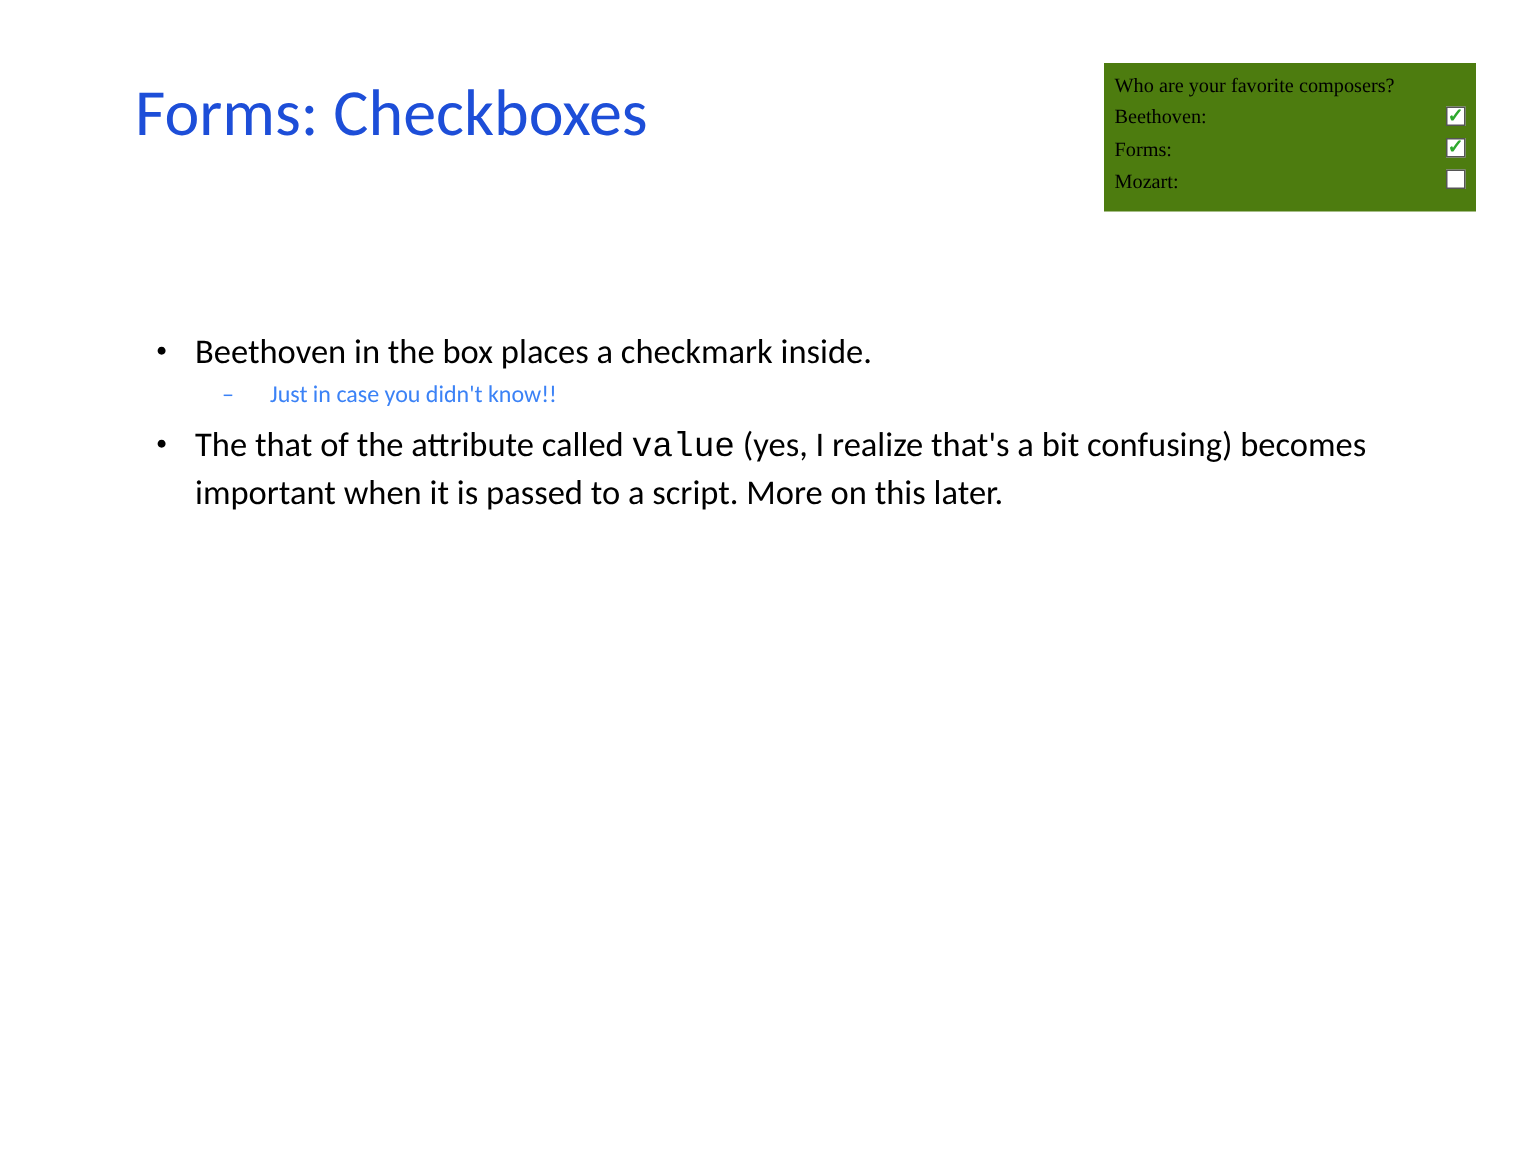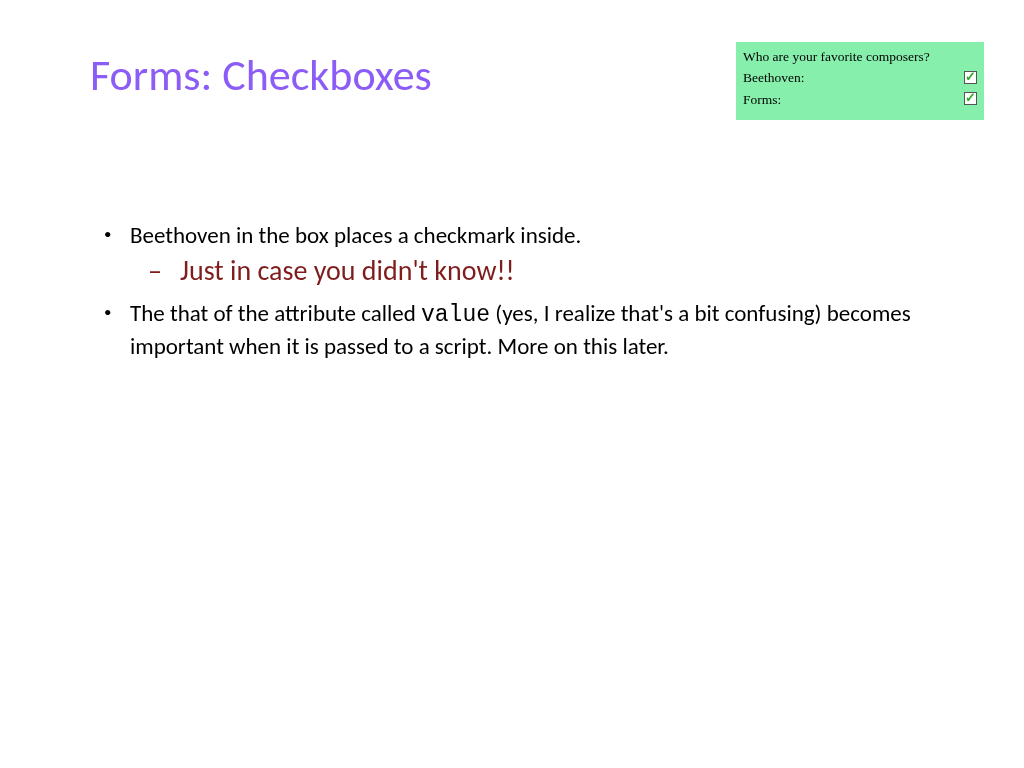--- a/index.html
+++ b/index.html
@@ -11,29 +11,29 @@
       color: #000;
       position: relative;
       overflow: hidden;
     }
     .title {
       position: absolute;
       top: 48px;
       left: 90px;
       font-size: 44px;
       font-weight: 400;
-      color: #8b5cf6;
+      color: #1d4ed8;
       text-align: right;
     }
     .form-sample {
       position: absolute;
       top: 42px;
       right: 40px;
       width: 248px;
-      background: #86efac;
+      background: #4d7c0f;
       padding: 5px 7px 10px 7px;
       font-family: "Times New Roman", serif;
       font-size: 13.5px;
       line-height: 1.5;
     }
     .form-sample .question {
       margin-bottom: 1px;
     }
     .form-sample .row {
       display: flex;
@@ -86,22 +86,22 @@
       font-size: 15px;
       line-height: 28px;
     }
     .sub {
       list-style: none;
       margin-top: 3px;
     }
     .sub li {
       position: relative;
       padding-left: 50px;
-      font-size: 28px;
-      color: #7f1d1d;
+      font-size: 16px;
+      color: #3b82f6;
     }
     .sub li::before {
       content: "–";
       position: absolute;
       left: 18px;
       top: 0;
     }
     .bold { font-weight: bold; }
     .mono { font-family: "Courier New", monospace; }
   </style>
@@ -113,20 +113,24 @@
 <div class="form-sample">
   <div class="question">Who are your favorite composers?</div>
   <div class="row">
     <span>Beethoven:</span>
     <span class="cb checked"></span>
   </div>
   <div class="row">
     <span>Forms:</span>
     <span class="cb checked"></span>
   </div>
+  <div class="row">
+    <span>Mozart:</span>
+    <span class="cb"></span>
+  </div>
 </div>
 
 <div class="content">
   <ul>
     <li>
       <span>Beethoven in the box places a checkmark inside.</span>
       <ul class="sub">
         <li>
           <span>Just in case you didn't know!!</span>
         </li>

